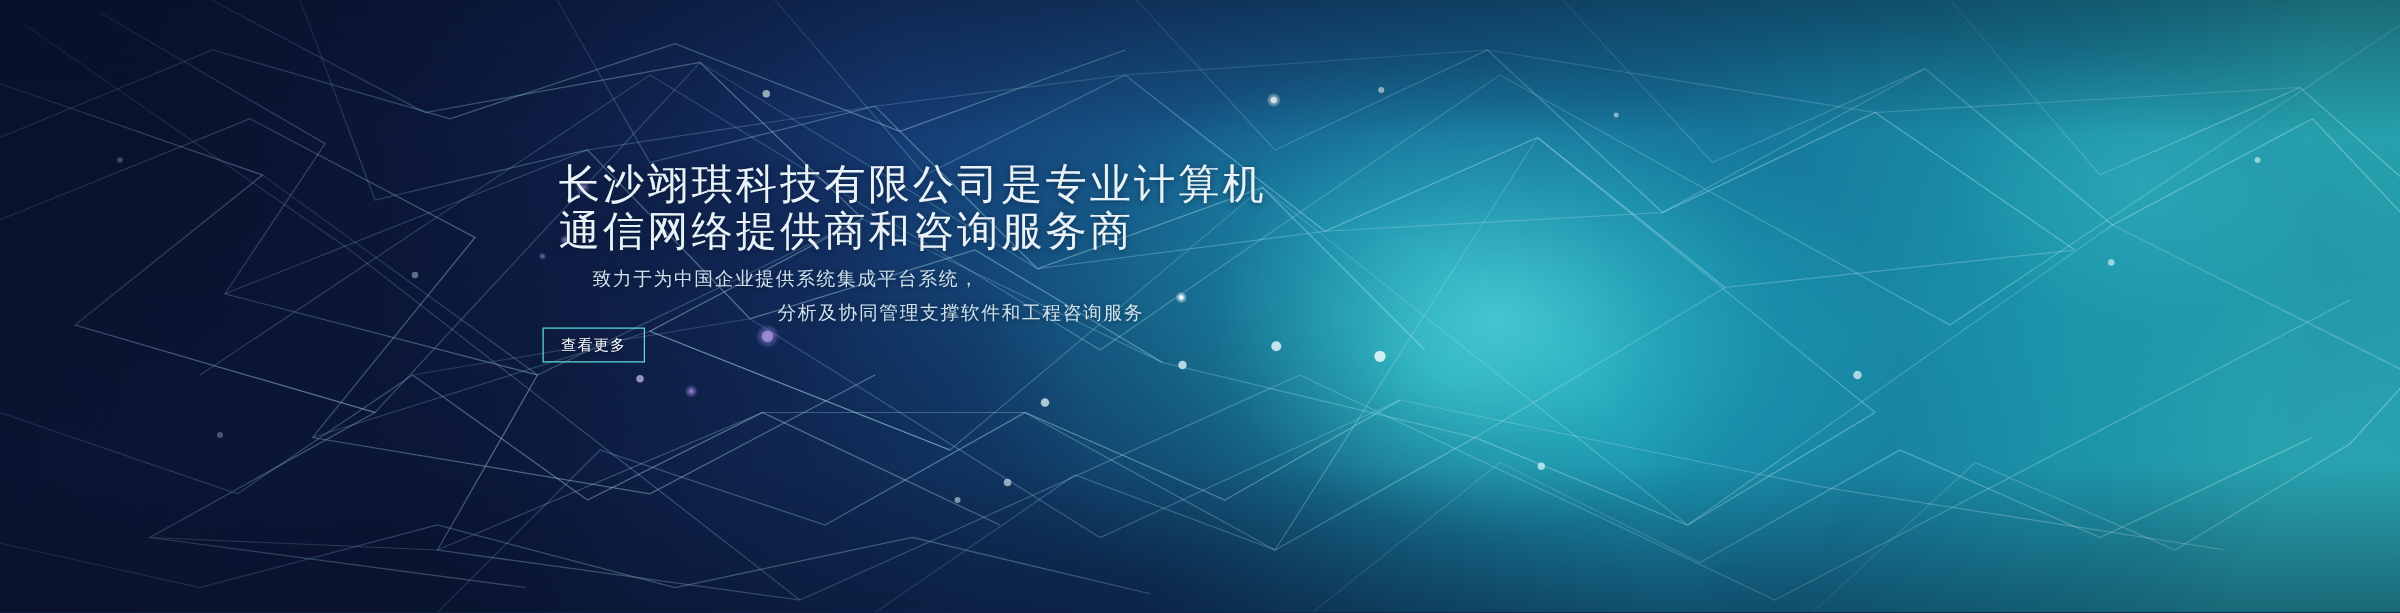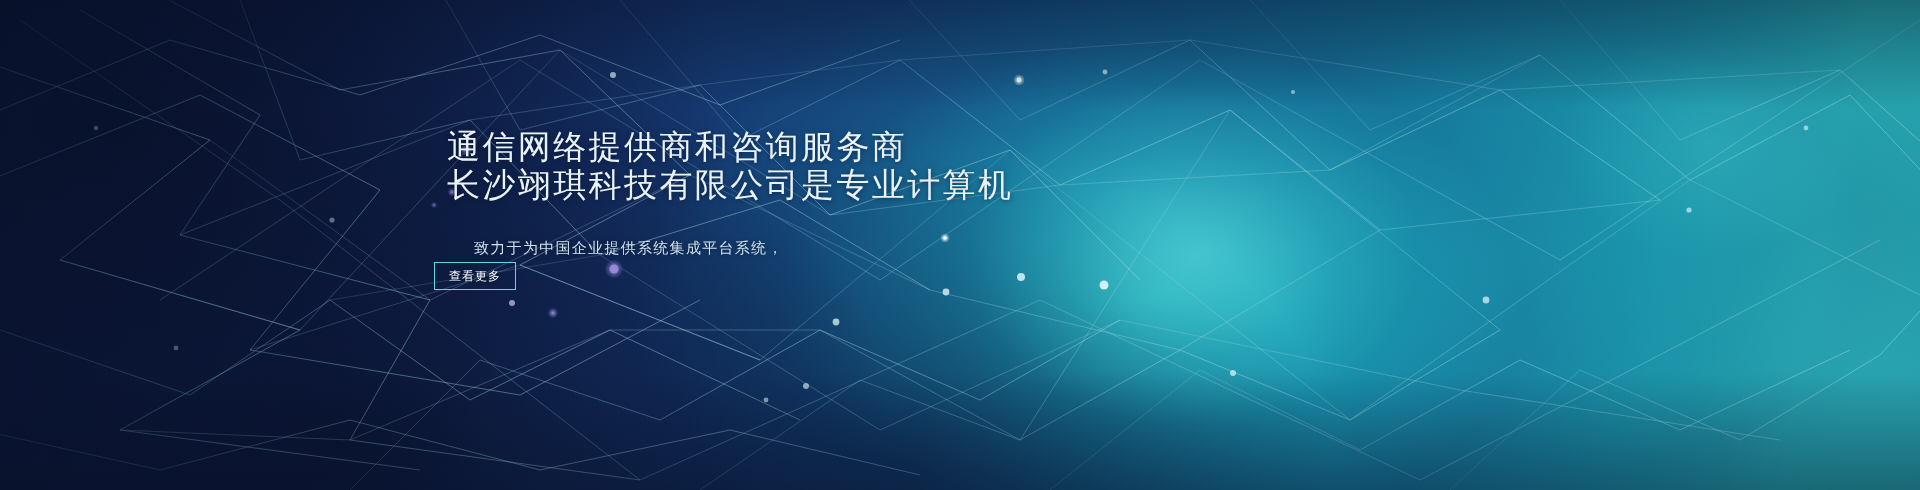--- a/index.html
+++ b/index.html
@@ -55,21 +55,21 @@
   }
   .headline {
     color:#e9f2f7;
     font-size:33px;
     line-height:38px;
     letter-spacing:2.4px;
     font-weight:400;
     text-shadow:0 1px 5px rgba(4,16,40,0.55);
     white-space:nowrap;
   }
-  .subline-wrap { margin-top:30px; }
+  .subline-wrap { margin-top:6px; }
   .subline {
     color:#cfe2ec;
     font-size:15px;
     line-height:27px;
     letter-spacing:1.3px;
     font-weight:400;
     text-shadow:0 1px 4px rgba(4,16,40,0.5);
     white-space:nowrap;
   }
   .sub-1 { padding-left:27px; }
@@ -183,22 +183,23 @@
       <circle cx="1806" cy="128" r="2.4" fill="#e6f8fb" opacity="0.58"></circle>
       <circle cx="332" cy="220" r="2.6" fill="#cfe6f2" opacity="0.5"></circle>
       <circle cx="176" cy="348" r="2.4" fill="#cfe6f2" opacity="0.45"></circle>
       <circle cx="96" cy="128" r="2.2" fill="#cfe6f2" opacity="0.42"></circle>
     </g>
   </svg>
 
   <div class="bg-vignette"></div>
 
   <div class="content">
+    <div class="headline">长沙翊琪科技有限公司是专业计算机</div>
     <div class="headline">通信网络提供商和咨询服务商</div>
-    <div class="headline">长沙翊琪科技有限公司是专业计算机</div>
     <div class="subline-wrap">
       <div class="subline sub-1">致力于为中国企业提供系统集成平台系统，</div>
+      <div class="subline sub-2">分析及协同管理支撑软件和工程咨询服务</div>
     </div>
   </div>
 
   <div class="cta">查看更多</div>
 
 </div>
 
 </body></html>

